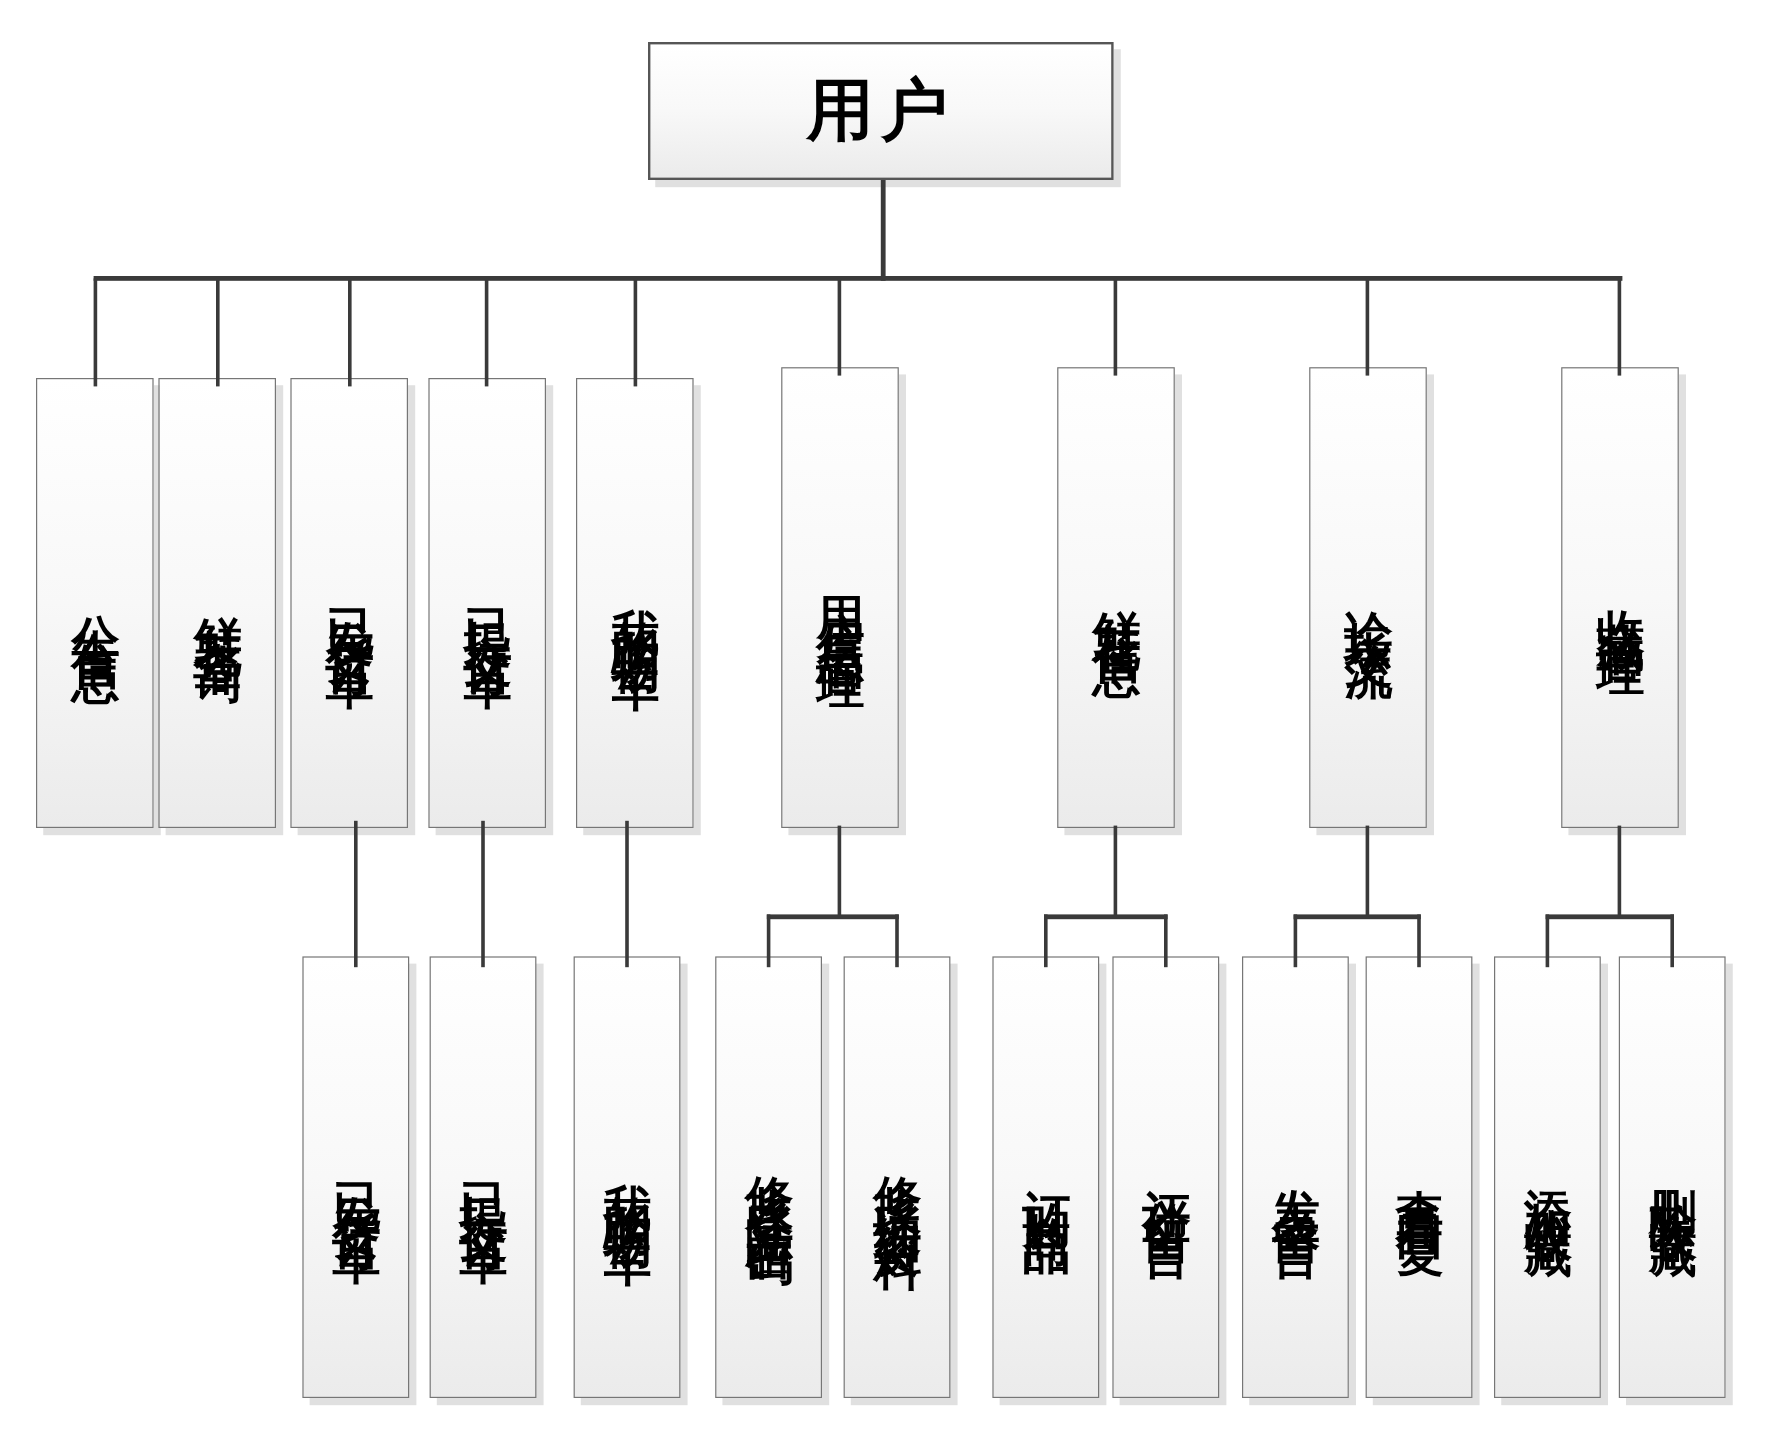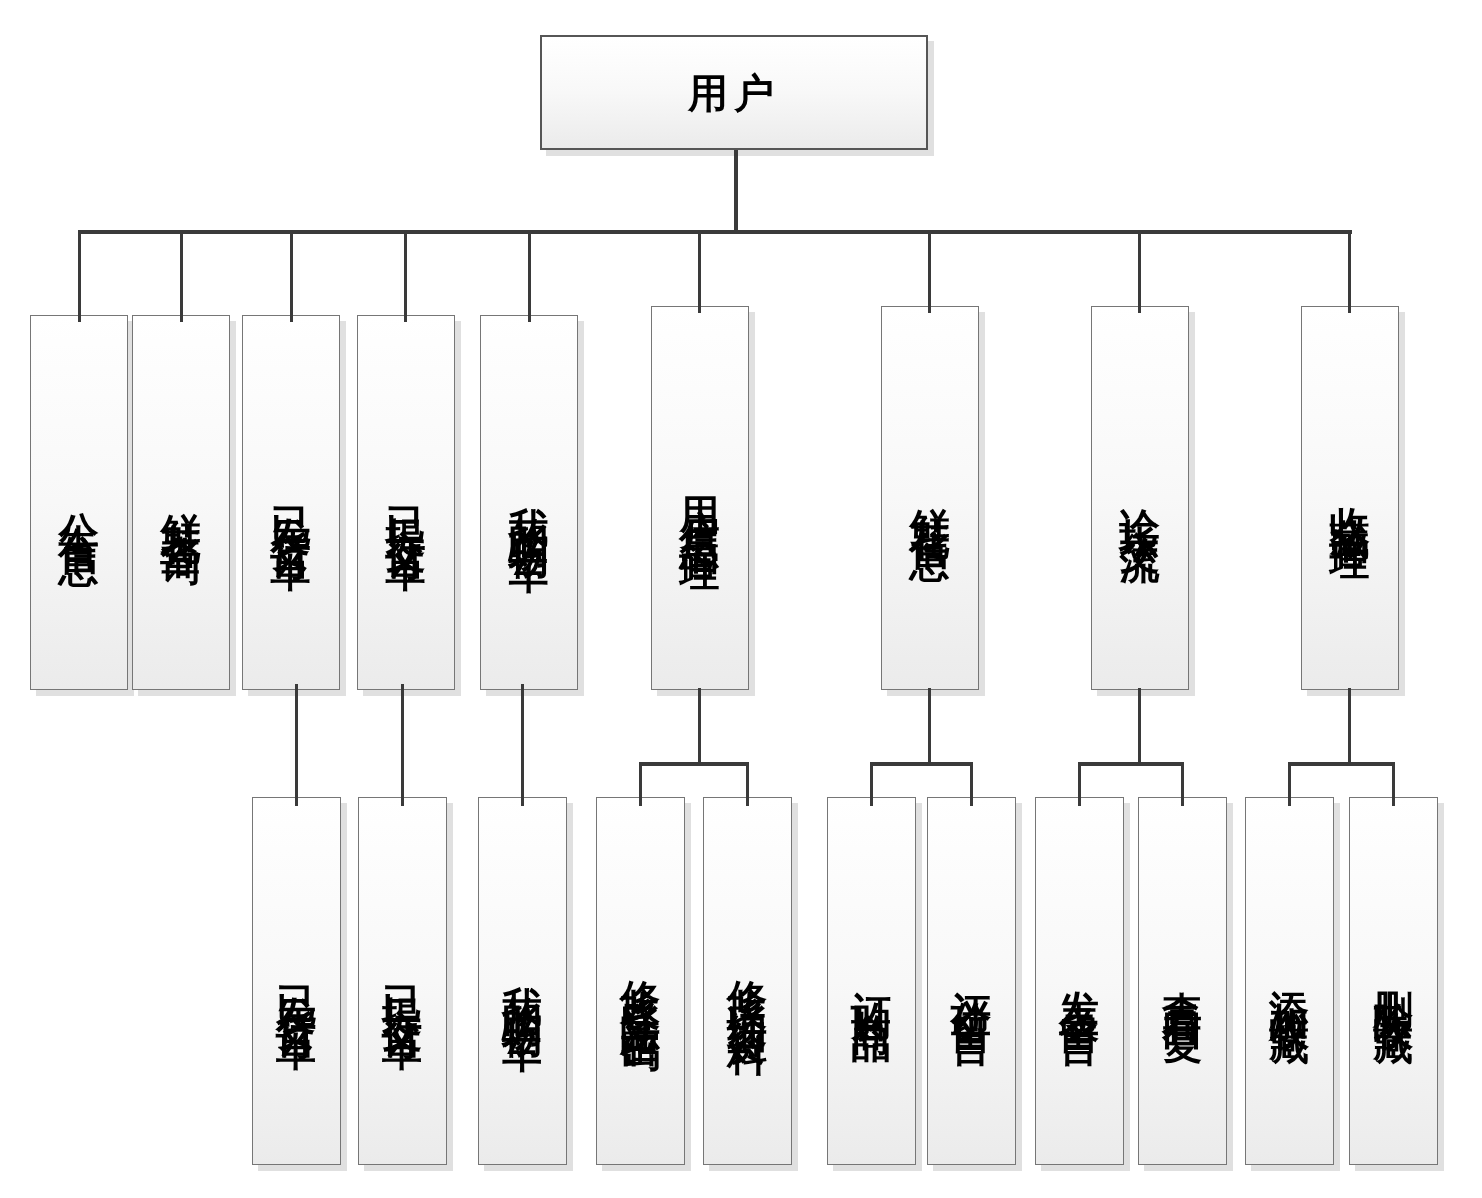--- a/index.html
+++ b/index.html
@@ -21,21 +21,21 @@
   .node.root{
     border:2px solid #565656;
   }
   .label{
     font-weight:bold;
     font-size:40px;
     color:#000;
     line-height:1;
     white-space:nowrap;
   }
-  .htext{letter-spacing:6px;font-size:40px;}
+  .htext{letter-spacing:6px;font-size:56px;}
   .vtext{
     writing-mode:vertical-rl;
     text-orientation:upright;
     letter-spacing:11px;
   }
   .line{
     position:absolute;
     background:#3a3a3a;
   }
 </style>

